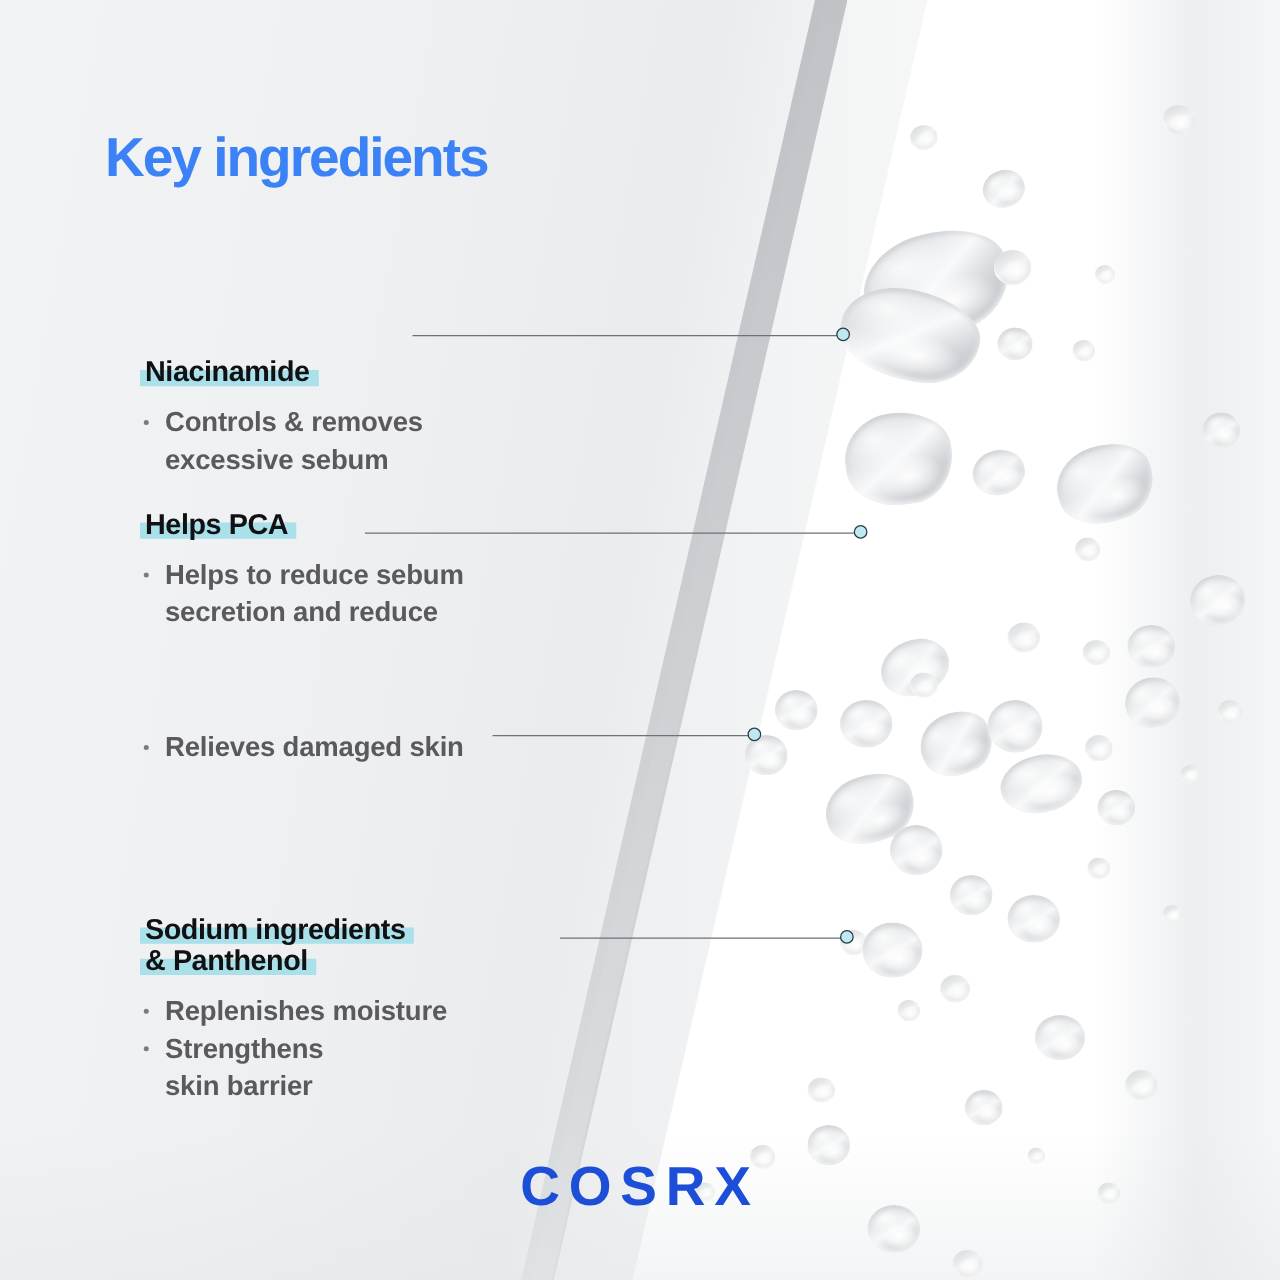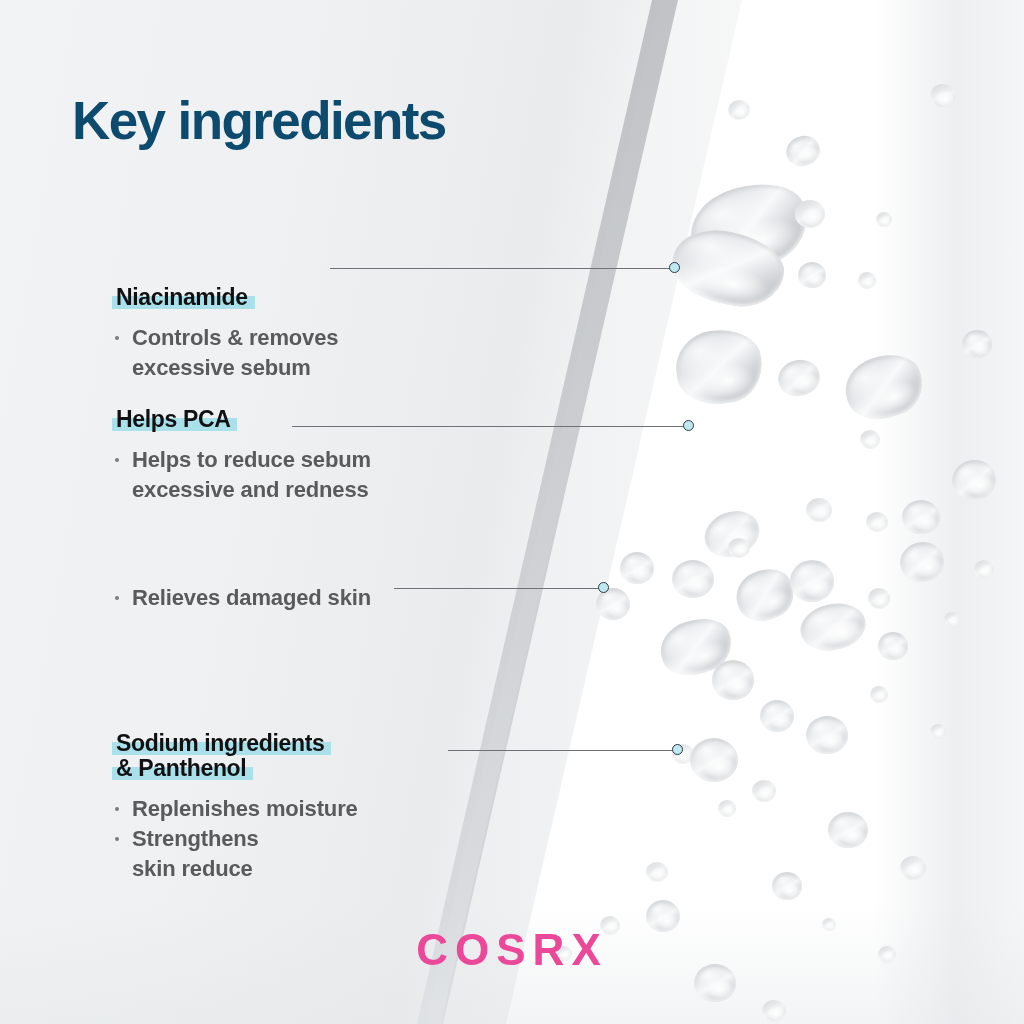--- a/index.html
+++ b/index.html
@@ -94,25 +94,25 @@
       radial-gradient(ellipse 48% 36% at 58% 70%, rgba(255,255,255,.95) 0%, rgba(255,255,255,.4) 42%, rgba(255,255,255,0) 66%),
       radial-gradient(ellipse 60% 50% at 30% 26%, rgba(255,255,255,.8) 0%, rgba(255,255,255,0) 68%),
       linear-gradient(145deg, #c4c8cc 0%, #e2e4e7 30%, #f8f9fa 50%, #cfd2d6 74%, #b8bcc1 100%);
   }
 
   
   .title {
     position: absolute;
     left: 68px;
     top: 86px;
-    font-size: 53px;
+    font-size: 44px;
     font-weight: 700;
     letter-spacing: -1.6px;
-    color: #0c4a6e;
-    margin: 4px;
+    color: #3b82f6;
+    margin: 16px;
     white-space: nowrap;
   }
 
   .block { position: absolute; left: 112px; }
   .block .hl-line {
     display: block;
     margin: 0 0 1px 0;
     line-height: 1.04;
   }
   .hl {
@@ -174,21 +174,21 @@
   }
 
   .logo {
     position: absolute;
     left: 50%;
     transform: translateX(-50%);
     top: 925px;
     font-size: 44px;
     font-weight: 700;
     letter-spacing: 7px;
-    color: #ec4899;
+    color: #1d4ed8;
     white-space: nowrap;
   }
 </style>
 </head>
 <body>
 
 <div id="page">
 
   <div class="bg-base"></div>
   <div class="bg-panel"></div>
@@ -263,39 +263,39 @@
           <li>Controls &amp; removes
 excessive sebum</li>
         </ul>
       </div>
       <div class="block" style="top: 408px;">
         <div>
           <div class="hl-line"><span class="hl">Helps PCA</span></div>
         </div>
         <ul class="bullets">
           <li>Helps to reduce sebum
-excessive and redness</li>
+secretion and reduce</li>
         </ul>
       </div>
       <div class="block" style="top: 570px;">
         <div>
         </div>
         <ul class="bullets">
           <li>Relieves damaged skin</li>
         </ul>
       </div>
       <div class="block" style="top: 732px;">
         <div>
           <div class="hl-line"><span class="hl">Sodium ingredients</span></div>
           <div class="hl-line"><span class="hl">&amp; Panthenol</span></div>
         </div>
         <ul class="bullets">
           <li>Replenishes moisture</li>
           <li>Strengthens
-skin reduce</li>
+skin barrier</li>
         </ul>
       </div>
     </div>
   <div id="connectors">
       <div class="connector" style="left: 330px; top: 262px; width: 350px;">
         <div class="line"></div>
         <div class="dot"></div>
       </div>
       <div class="connector" style="left: 292px; top: 420px; width: 402px;">
         <div class="line"></div>

